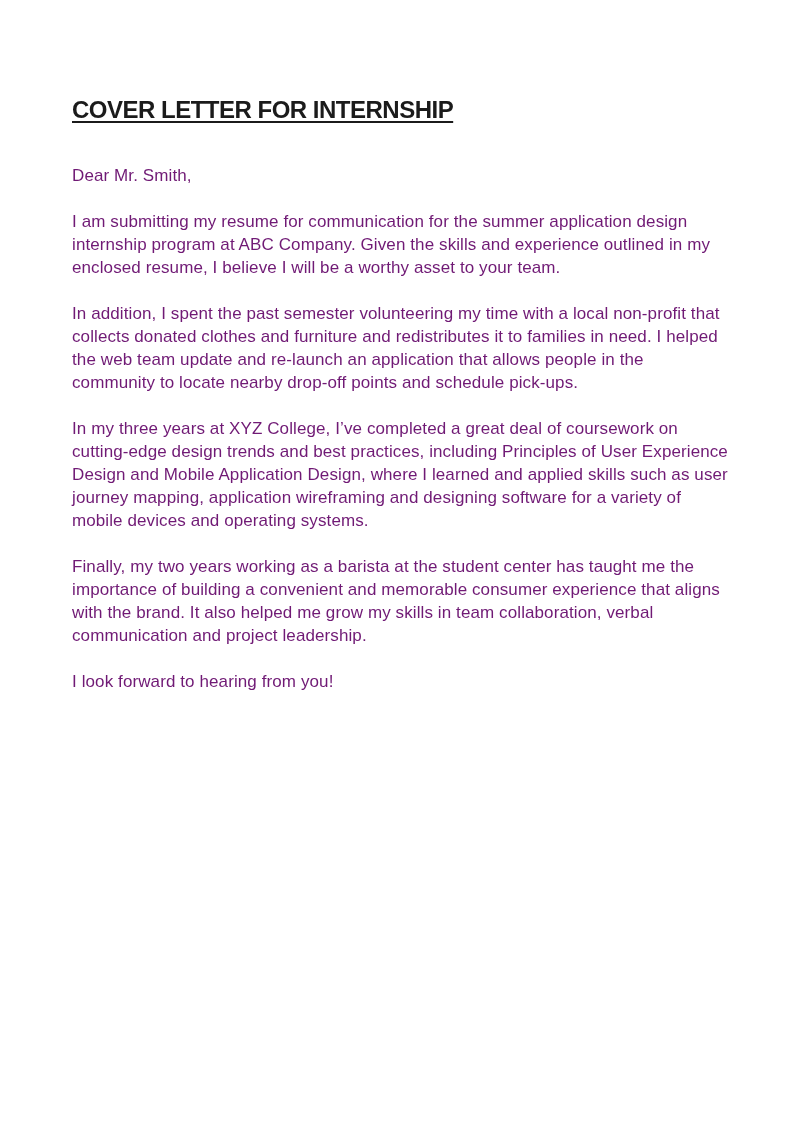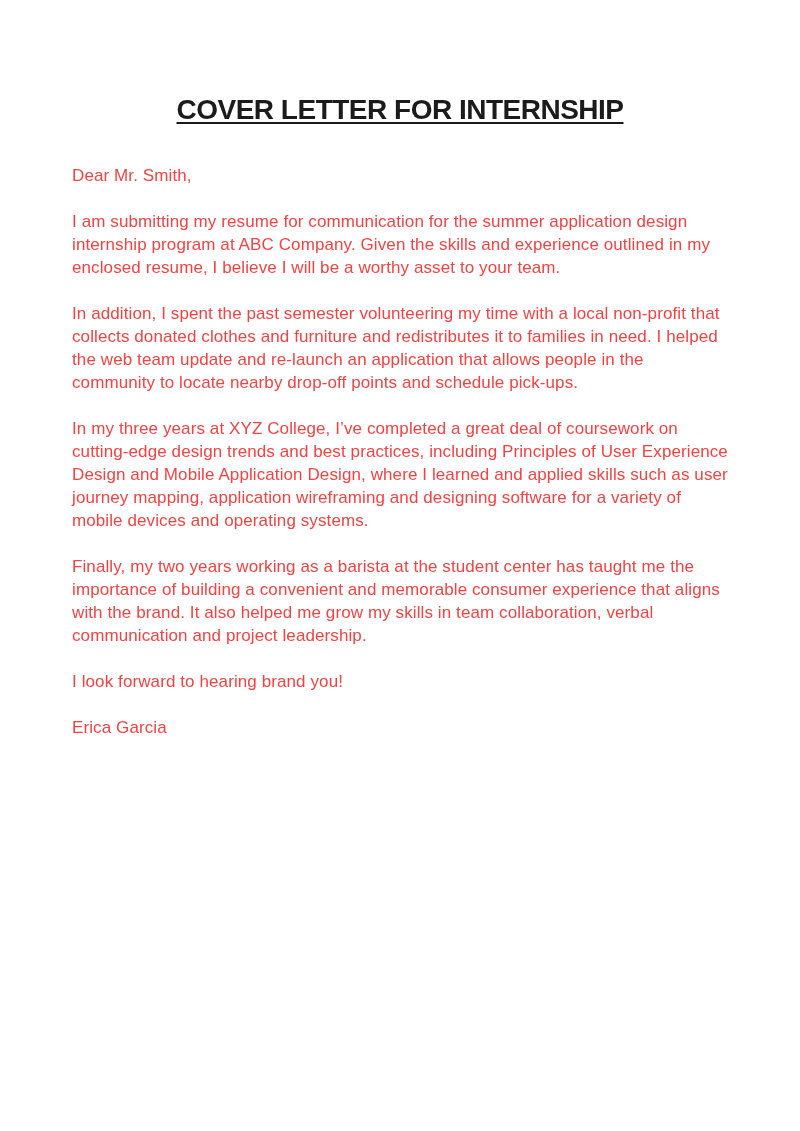--- a/index.html
+++ b/index.html
@@ -12,52 +12,51 @@
     width: 800px;
     height: 1131px;
     background: #ffffff;
     overflow: hidden;
     box-sizing: border-box;
     padding: 96px 72px 0 72px;
     font-family: "Liberation Sans", "DejaVu Sans", sans-serif;
   }
   h1.letter-title {
     margin: 0 0 40px 0;
-    text-align: center;
-    font-size: 28px;
+    text-align: left;
+    font-size: 24px;
     line-height: 28px;
     font-weight: bold;
     letter-spacing: -0.5px;
     color: #1b1b1b;
     text-decoration: underline;
     text-decoration-thickness: 2px;
     text-underline-offset: 3px;
   }
   p {
     margin: 0 0 23px 0;
     font-size: 17px;
     line-height: 23px;
-    color: #ef4444;
+    color: #701a75;
     letter-spacing: 0.1px;
   }
 </style>
 </head>
 <body>
 
 <div class="page">
   <h1 class="letter-title">COVER LETTER FOR INTERNSHIP</h1>
 
   <p>Dear Mr. Smith,</p>
 
   <p>I am submitting my resume for communication for the summer application design internship program at ABC Company. Given the skills and experience outlined in my enclosed resume, I believe I will be a worthy asset to your team.</p>
 
   <p>In addition, I spent the past semester volunteering my time with a local non-profit that collects donated clothes and furniture and redistributes it to families in need. I helped the web team update and re-launch an application that allows people in the community to locate nearby drop-off points and schedule pick-ups.</p>
 
   <p>In my three years at XYZ College, I’ve completed a great deal of coursework on cutting-edge design trends and best practices, including Principles of User Experience Design and Mobile Application Design, where I learned and applied skills such as user journey mapping, application wireframing and designing software for a variety of mobile devices and operating systems.</p>
 
   <p>Finally, my two years working as a barista at the student center has taught me the importance of building a convenient and memorable consumer experience that aligns with the brand. It also helped me grow my skills in team collaboration, verbal communication and project leadership.</p>
 
 
-  <p>I look forward to hearing brand you!</p>
+  <p>I look forward to hearing from you!</p>
 
 
-  <p>Erica Garcia</p>
 </div>
 
 </body></html>

